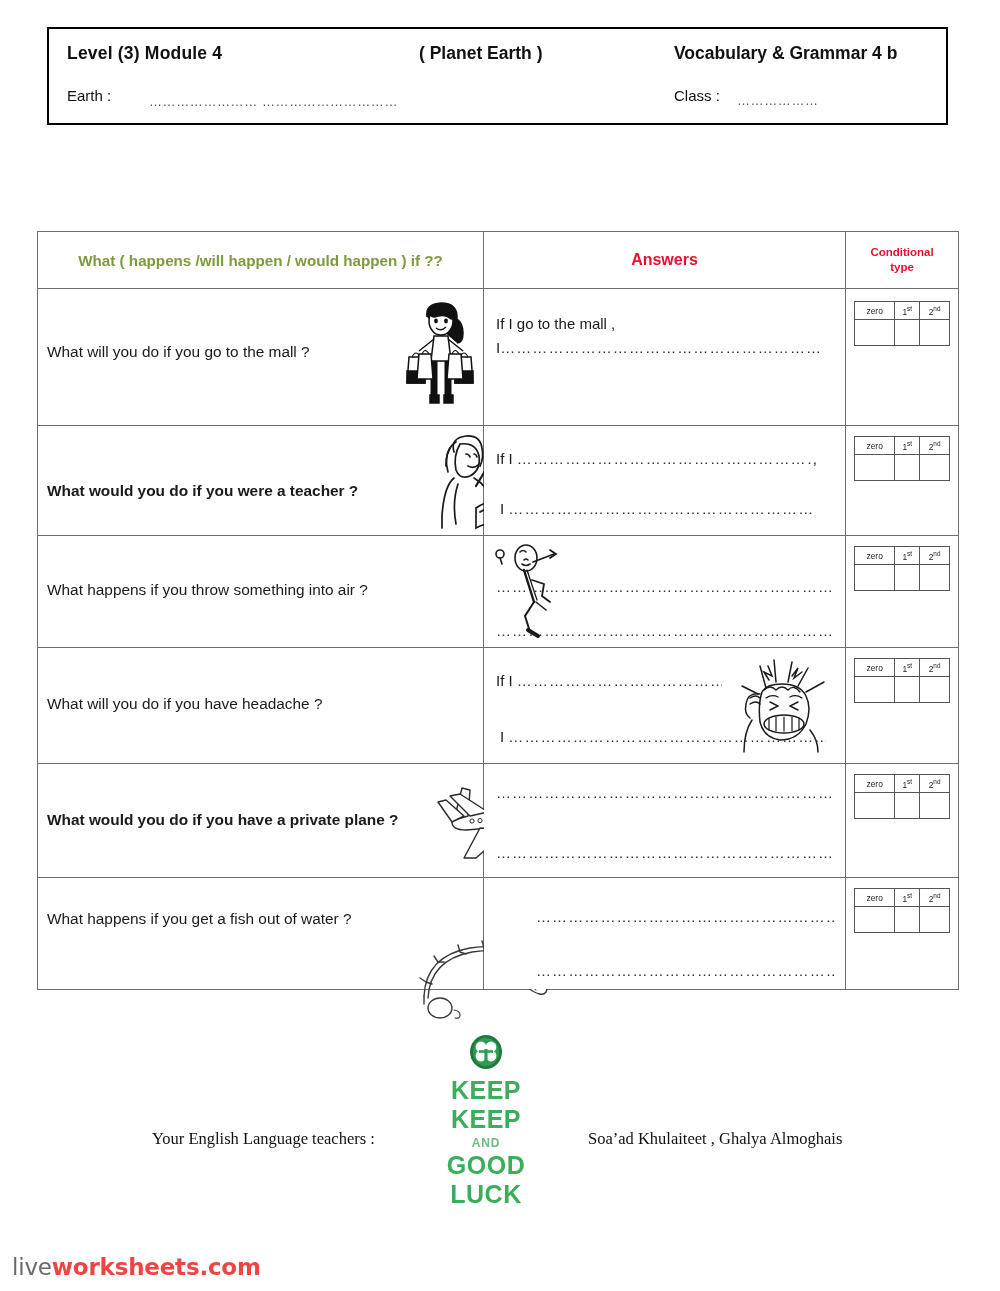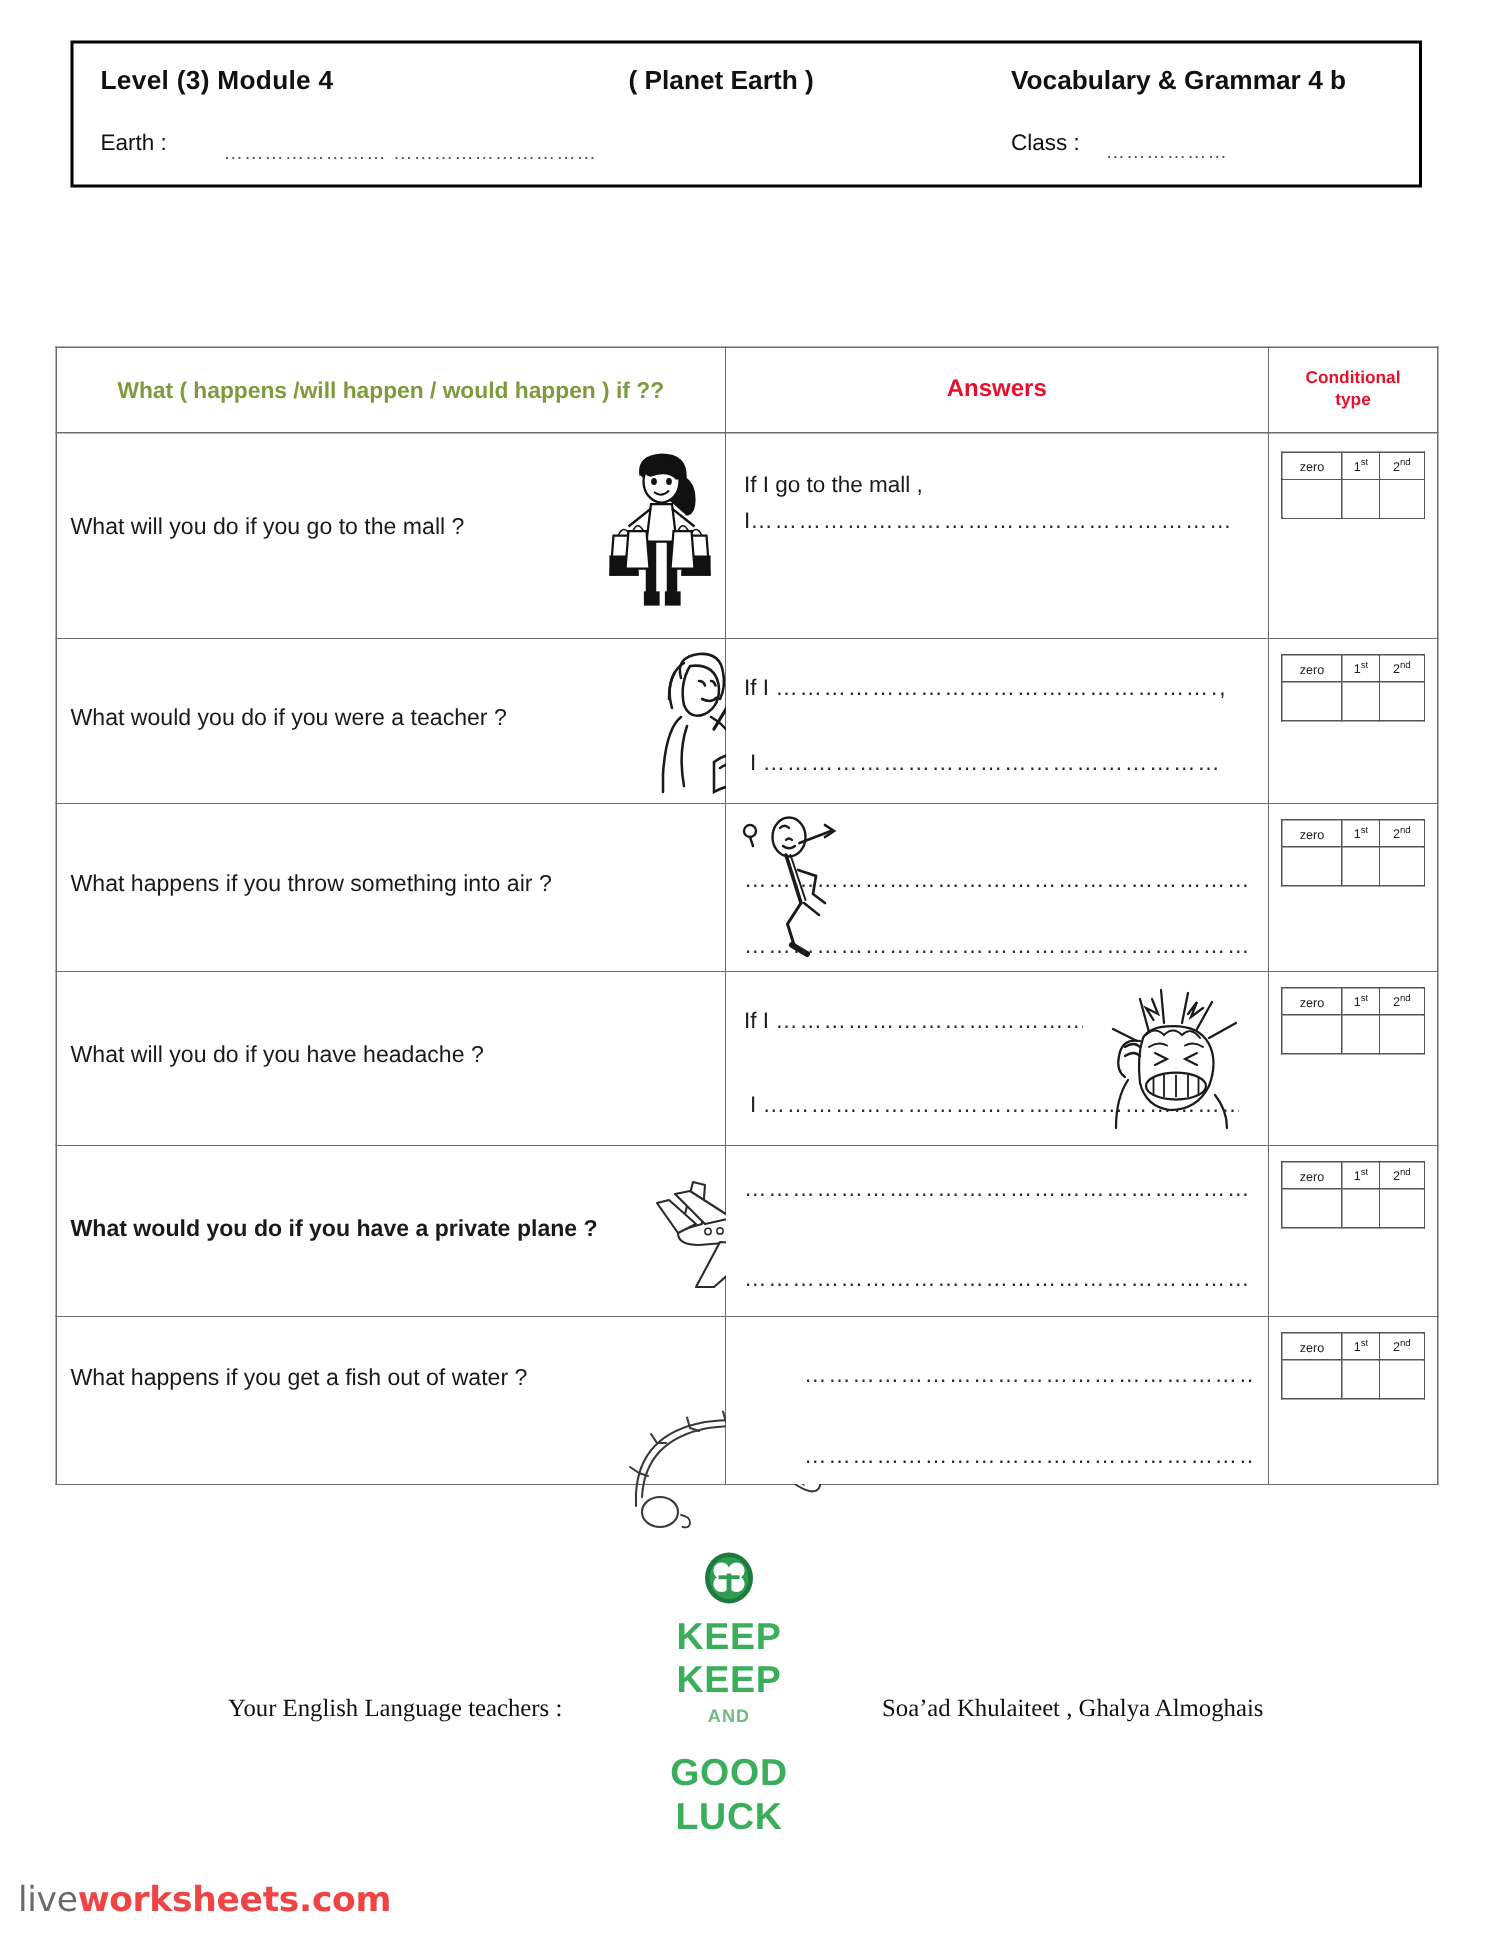--- a/index.html
+++ b/index.html
@@ -82,21 +82,21 @@
   
   .footer{position:absolute;left:0;top:1012px;width:1000px;height:180px;}
   .kc{
     position:absolute;left:438px;top:22px;width:96px;text-align:center;
     color:#3aae5b;font-family:"Liberation Sans", sans-serif;line-height:1;
   }
   .kc .kc-line{font-weight:bold;}
   .kc .l1{font-size:25px;letter-spacing:.5px;margin-top:5px;}
   .kc .l2{font-size:25px;letter-spacing:.5px;margin-top:4px;}
   .kc .l3{font-size:12px;letter-spacing:.8px;margin-top:5px;color:#6dbd83;}
-  .kc .l4{font-size:25px;letter-spacing:.5px;margin-top:20px;}
+  .kc .l4{font-size:25px;letter-spacing:.5px;margin-top:4px;}
   .kc .l5{font-size:25px;letter-spacing:.5px;margin-top:4px;}
 
   .teachers{
     position:absolute;left:152px;top:1129px;font-size:16.5px;
     font-family:"Liberation Serif", serif;color:#111;white-space:nowrap;
   }
   .names{
     position:absolute;left:588px;top:1129px;font-size:16.5px;
     font-family:"Liberation Serif", serif;color:#111;white-space:nowrap;
   }
@@ -207,21 +207,21 @@
               <td class="mb"></td>
               <td class="mb"></td>
             </tr>
           </tbody>
             </table>
         </td>
       </tr>
 
       <tr>
         <td class="qcell" style="height:110px;">
-          <span class="qtext" style="top:44px;">What would you do if you were a teacher ?</span>
+          <span class="qtext" style="top:56px;font-weight:bold;">What would you do if you were a teacher ?</span>
           <span class="ill" style="left:398px;top:6px;">
             <svg width="92" height="100" viewBox="0 0 92 100">
               <g fill="none" stroke="#1a1a1a" stroke-width="1.7" stroke-linecap="round">
 
                 <circle cx="66" cy="17" r="13"></circle>
                 <path d="M57 9 Q66 17 57 25 M75 9 Q66 17 75 25 M53 17 H79"></path>
 
                 <path d="M58 24 L40 54" stroke-width="2.2"></path>
 
                 <path d="M18 20 Q14 6 30 4 Q44 3 46 16 Q48 26 44 34"></path>

